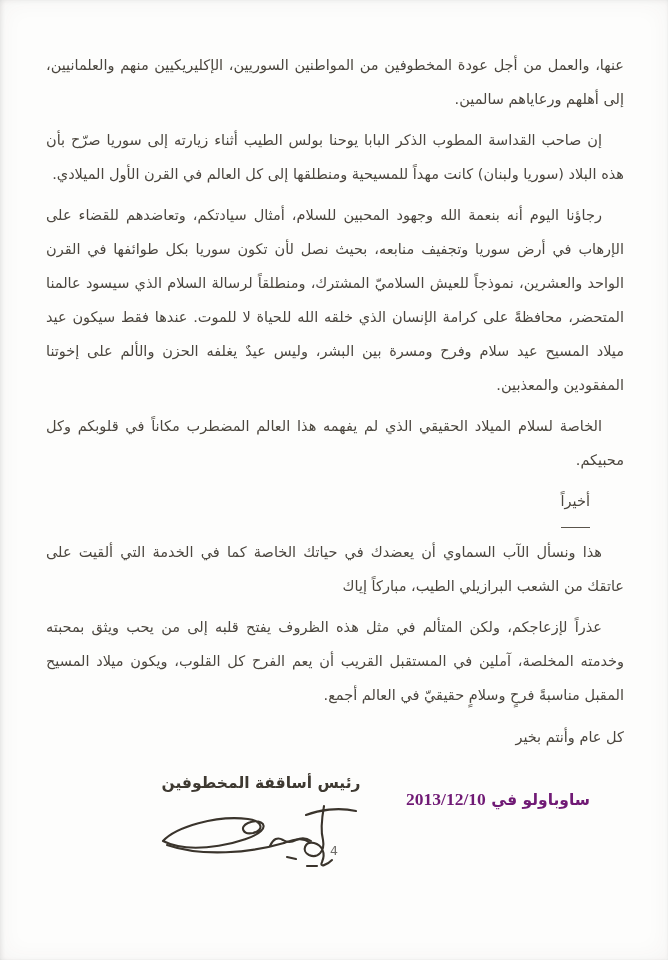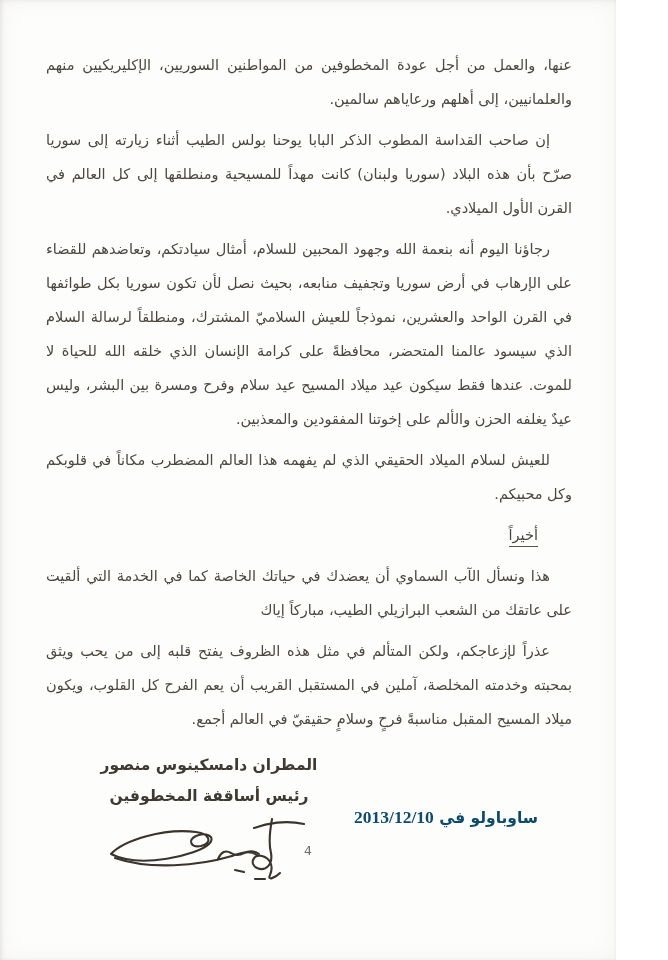--- a/index.html
+++ b/index.html
@@ -1,18 +1,18 @@
 <!DOCTYPE html>
 <html lang="ar"><head>
 <meta charset="utf-8">
 <style>
   html,body { margin:0; padding:0; background:#ffffff; }
   .page {
     position: relative;
-    width: 616px;
+    width: 668px;
     height: 960px;
     background: #fdfdfc;
     overflow: hidden;
     font-family: "DejaVu Sans", sans-serif;
     color: #4b463e;
     box-shadow: inset 0 0 24px rgba(70,62,50,.05),
                 inset 4px 0 4px -2px rgba(0,0,0,.07),
                 inset 0 4px 4px -2px rgba(0,0,0,.04),
                 inset -2px -2px 3px -1px rgba(0,0,0,.03);
   }
@@ -31,41 +31,41 @@
   .para.no-indent { text-indent: 0; }
   .heading {
     margin: 2px 0 7px 0;
     padding-right: 34px;
     font-size: 14.5px;
     font-weight: normal;
   }
   .heading .underlined {
     display: inline-block;
     border-bottom: 1.3px solid #5a544b;
-    padding-bottom: 0;
+    padding-bottom: 15px;
     line-height: 22px;
   }
   .closing { margin: 8px 0 0 0; text-align: right; }
   .signature-block {
     width: 240px;
     margin: 14px 243px 0 auto;
     text-align: center;
     font-weight: bold;
     color: #3e3931;
     font-size: 15.5px;
     line-height: 31px;
   }
   .signature-svg { display: block; margin: 3px auto 0 auto; }
   .dateline {
     position: absolute;
-    top: 807px;
+    top: 789px;
     right: 78px;
     direction: rtl;
     font-weight: bold;
-    color: #0c4a6e;
+    color: #701a75;
     font-size: 15.5px;
     white-space: nowrap;
   }
   .dateline .date-num {
     font-family: "Liberation Serif", serif;
     font-size: 17.5px;
     letter-spacing: .3px;
   }
   .page-number {
     position: absolute;
@@ -84,33 +84,33 @@
 <div class="page">
 
   <div class="content">
 
     <p class="para no-indent">عنها، والعمل من أجل عودة المخطوفين من المواطنين السوريين، الإكليريكيين منهم والعلمانيين، إلى أهلهم ورعاياهم سالمين.</p>
 
     <p class="para">إن صاحب القداسة المطوب الذكر البابا يوحنا بولس الطيب أثناء زيارته إلى سوريا صرّح بأن هذه البلاد (سوريا ولبنان) كانت مهداً للمسيحية ومنطلقها إلى كل العالم في القرن الأول الميلادي.</p>
 
     <p class="para">رجاؤنا اليوم أنه بنعمة الله وجهود المحبين للسلام، أمثال سيادتكم، وتعاضدهم للقضاء على الإرهاب في أرض سوريا وتجفيف منابعه، بحيث نصل لأن تكون سوريا بكل طوائفها في القرن الواحد والعشرين، نموذجاً للعيش السلاميّ المشترك، ومنطلقاً لرسالة السلام الذي سيسود عالمنا المتحضر، محافظةً على كرامة الإنسان الذي خلقه الله للحياة لا للموت. عندها فقط سيكون عيد ميلاد المسيح عيد سلام وفرح ومسرة بين البشر، وليس عيدٌ يغلفه الحزن والألم على إخوتنا المفقودين والمعذبين.</p>
 
-    <p class="para">للعيش لسلام الميلاد الحقيقي الذي لم يفهمه هذا العالم المضطرب مكاناً في قلوبكم وكل محبيكم.</p>
+    <p class="para">الخاصة لسلام الميلاد الحقيقي الذي لم يفهمه هذا العالم المضطرب مكاناً في قلوبكم وكل محبيكم.</p>
 
     <div class="heading">
       <span class="underlined">أخيراً</span>
     </div>
 
     <p class="para">هذا ونسأل الآب السماوي أن يعضدك في حياتك الخاصة كما في الخدمة التي ألقيت على عاتقك من الشعب البرازيلي الطيب، مباركاً إياك</p>
 
     <p class="para">عذراً لإزعاجكم، ولكن المتألم في مثل هذه الظروف يفتح قلبه إلى من يحب ويثق بمحبته وخدمته المخلصة، آملين في المستقبل القريب أن يعم الفرح كل القلوب، ويكون ميلاد المسيح المقبل مناسبةً فرحٍ وسلامٍ حقيقيّ في العالم أجمع.</p>
 
+    <p class="closing">كل عام وأنتم بخير</p>
 
     <div class="signature-block">
-      <div>المطران دامسكينوس منصور</div>
       <div>رئيس أساقفة المخطوفين</div>
       <svg class="signature-svg" width="206" height="66" viewBox="0 0 206 66">
         <g fill="none" stroke="#3a342c" stroke-width="2.1" stroke-linecap="round">
 
           <path d="M5,39 C18,25 58,13 90,17 C104,19 107,28 95,31 C85,33 81,25 90,21 C99,17 111,21 103,29 C92,40 34,54 5,39"></path>
           <path d="M9,43 C44,55 92,51 126,41"></path>
 
           <path d="M112,44 q5,-11 13,-6 q6,4 13,0 q8,-4 15,1"></path>
           <path d="M129,55 l9,2"></path>
 

